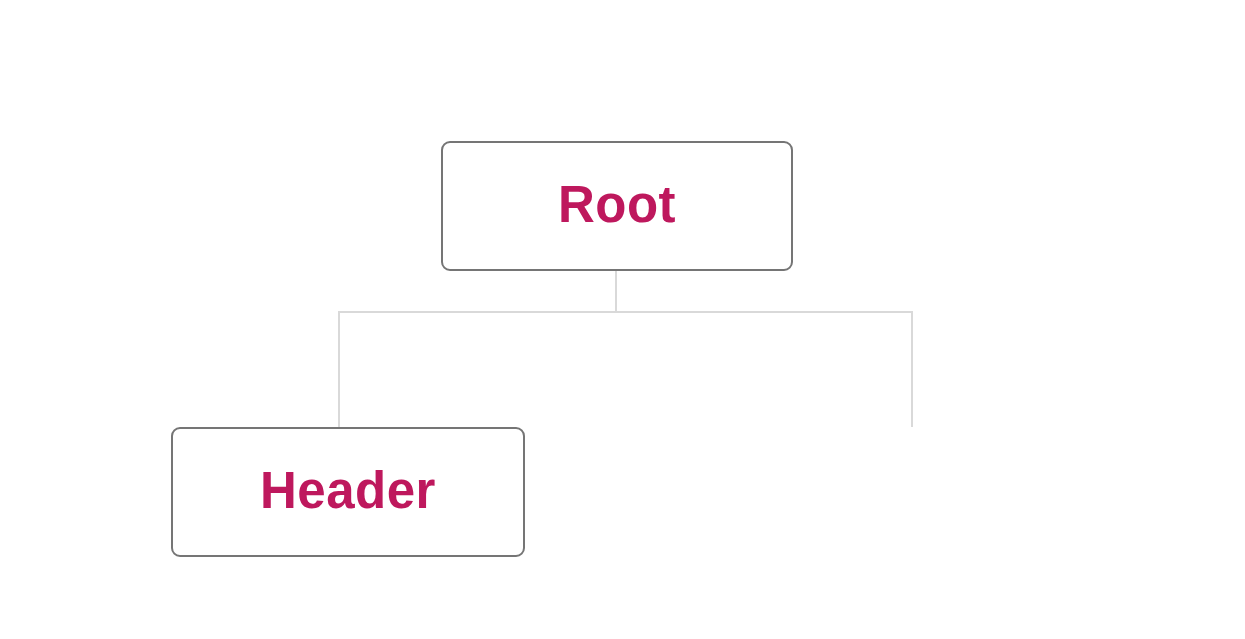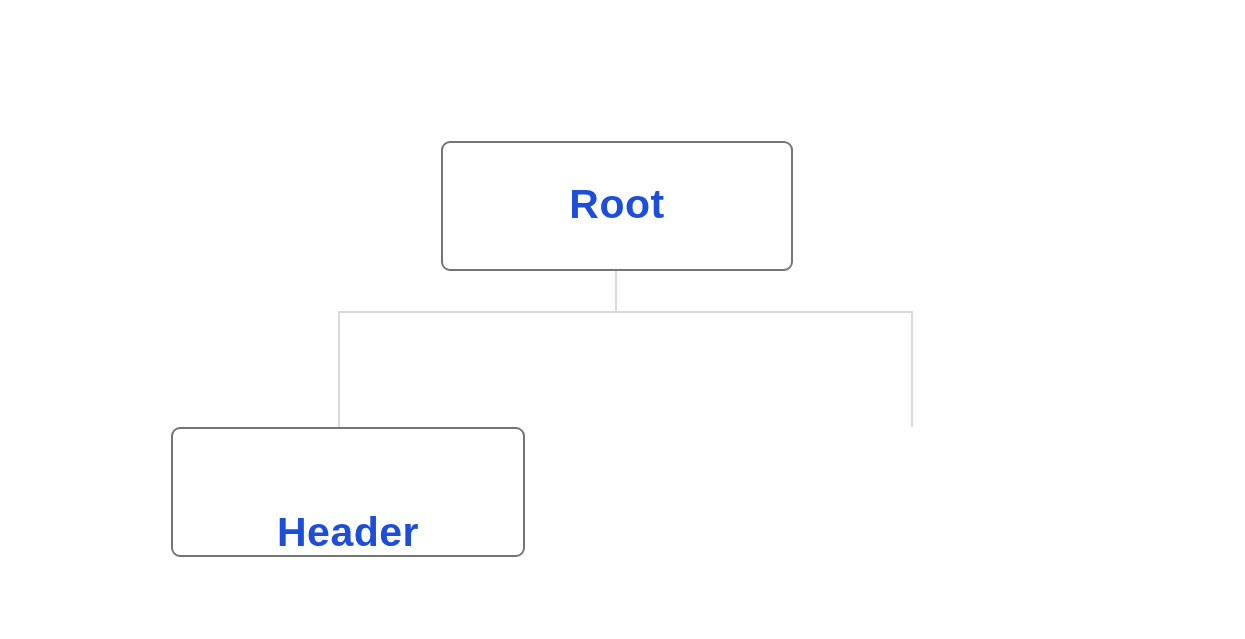--- a/index.html
+++ b/index.html
@@ -24,29 +24,29 @@
     box-sizing: border-box;
     background: #ffffff;
     border: 2px solid #757575;
     border-radius: 9px;
     display: flex;
     align-items: center;
     justify-content: center;
     z-index: 2;
   }
   .node-label {
-    font-size: 41px;
+    font-size: 51px;
     font-weight: bold;
-    color: #1d4ed8;
+    color: #be185d;
     letter-spacing: 0.5px;
     line-height: 1;
     transform: translateY(-2px);
   }
   .node-root    { left: 441px; top: 141px; width: 352px; height: 130px; }
-  .node-header  { left: 171px; top: 427px; width: 354px; height: 130px; align-items: flex-end; }
+  .node-header  { left: 171px; top: 427px; width: 354px; height: 130px; }
   .node-content { left: 710px; top: 427px; width: 355px; height: 130px; }
 
   .connector {
     position: absolute;
     background: #d9d9d9;
     z-index: 1;
   }
   .conn-root-stub      { left: 615px; top: 271px; width: 2px;   height: 42px; }
   .conn-horizontal     { left: 338px; top: 311px; width: 575px; height: 2px;  }
   .conn-left-vertical  { left: 338px; top: 311px; width: 2px;   height: 116px; }

